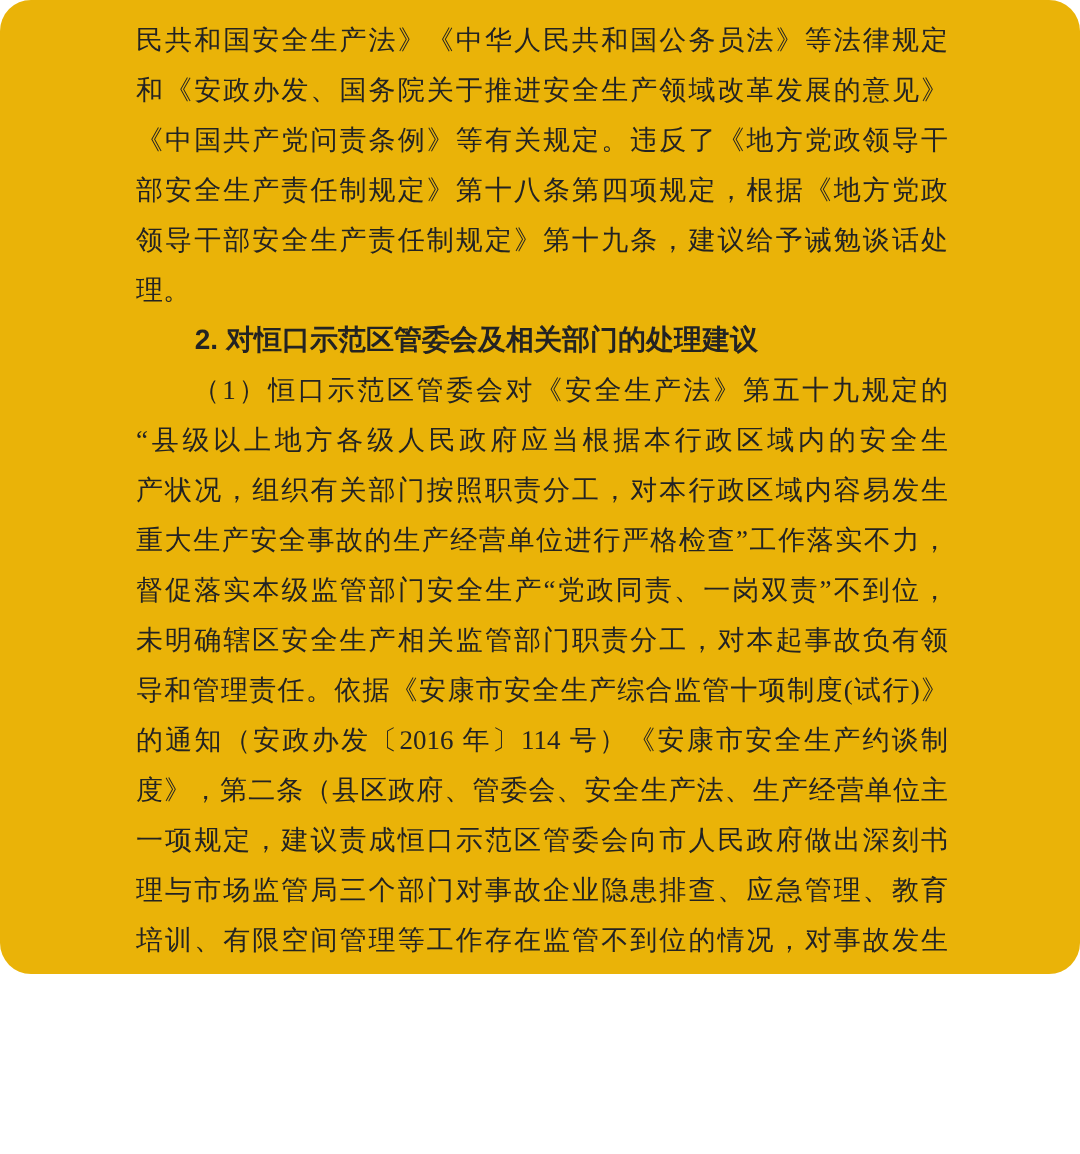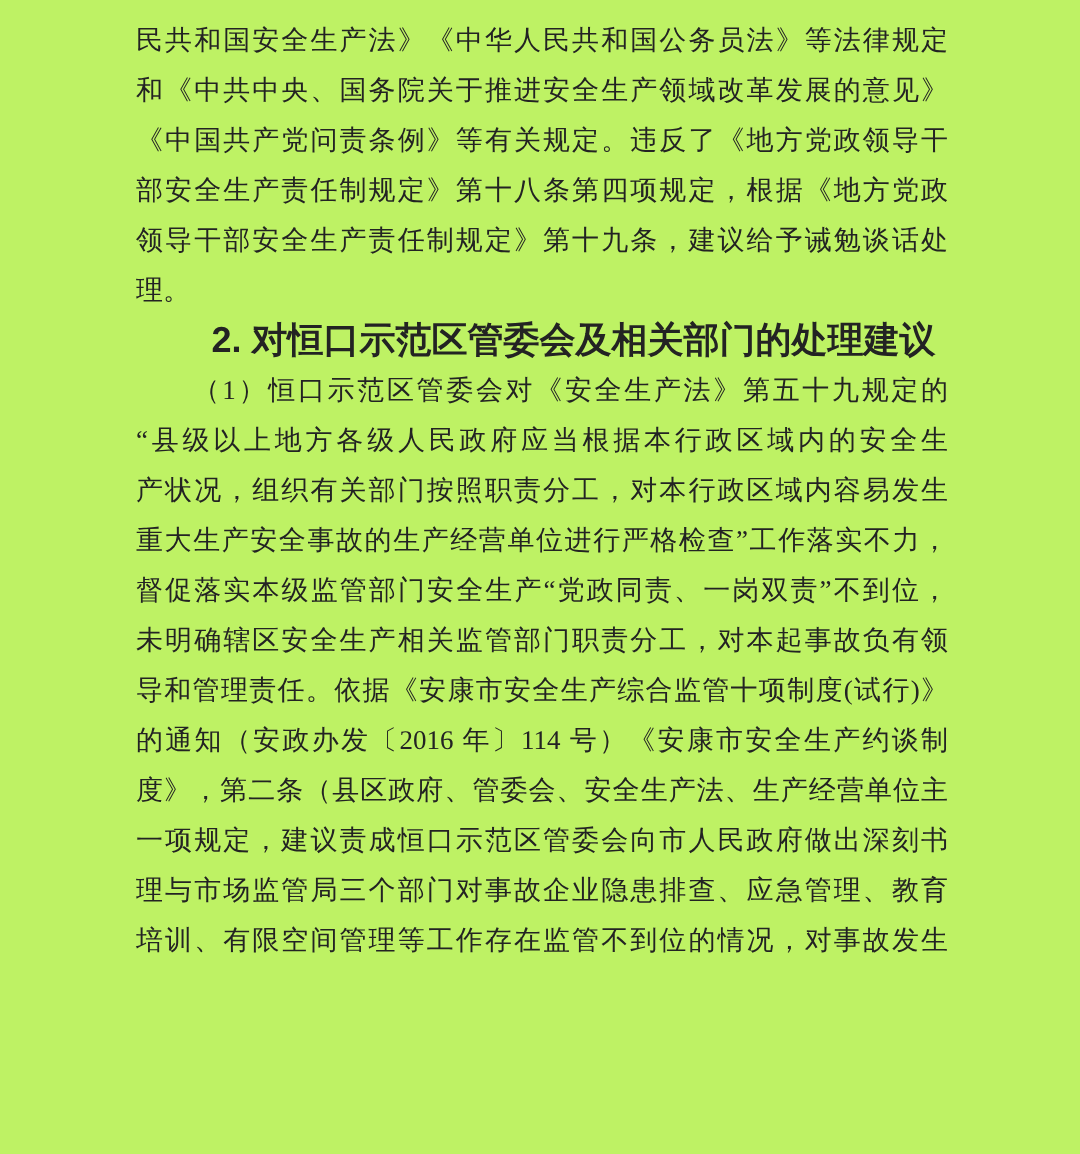--- a/index.html
+++ b/index.html
@@ -3,24 +3,25 @@
 <meta charset="utf-8">
 <style>
   html, body {
     margin: 0;
     padding: 0;
     background: #ffffff;
   }
   .page {
     position: relative;
     width: 1080px;
-    height: 1154px;
-    background: #bef264;
+    height: 974px;
+    background: #eab308;
     overflow: hidden;
     font-family: "Liberation Serif", "DejaVu Serif", serif;
+    border-radius: 31px;
   }
   .doc {
     position: absolute;
     top: 15px;
     left: 136px;
     width: 812px;
     color: #232323;
   }
   .line {
     height: 50px;
@@ -38,30 +39,30 @@
   .line.left {
     text-align: left;
     text-align-last: left;
   }
   .line.indent {
     text-indent: 2.1em;
   }
   .line.bold {
     font-weight: 700;
     font-family: "Liberation Sans", "DejaVu Sans", sans-serif;
-    font-size: 36px;
+    font-size: 28px;
   }
 </style>
 </head>
 <body>
 
 <div class="page">
   <div class="doc" id="doc-body">
       <div class="line justify">民共和国安全生产法》《中华人民共和国公务员法》等法律规定</div>
-      <div class="line justify">和《中共中央、国务院关于推进安全生产领域改革发展的意见》</div>
+      <div class="line justify">和《安政办发、国务院关于推进安全生产领域改革发展的意见》</div>
       <div class="line justify">《中国共产党问责条例》等有关规定。违反了《地方党政领导干</div>
       <div class="line justify">部安全生产责任制规定》第十八条第四项规定，根据《地方党政</div>
       <div class="line justify">领导干部安全生产责任制规定》第十九条，建议给予诫勉谈话处</div>
       <div class="line left">理。</div>
       <div class="line left indent bold">2. 对恒口示范区管委会及相关部门的处理建议</div>
       <div class="line justify indent">（1）恒口示范区管委会对《安全生产法》第五十九规定的</div>
       <div class="line justify">“县级以上地方各级人民政府应当根据本行政区域内的安全生</div>
       <div class="line justify">产状况，组织有关部门按照职责分工，对本行政区域内容易发生</div>
       <div class="line justify">重大生产安全事故的生产经营单位进行严格检查”工作落实不力，</div>
       <div class="line justify">督促落实本级监管部门安全生产“党政同责、一岗双责”不到位，</div>

